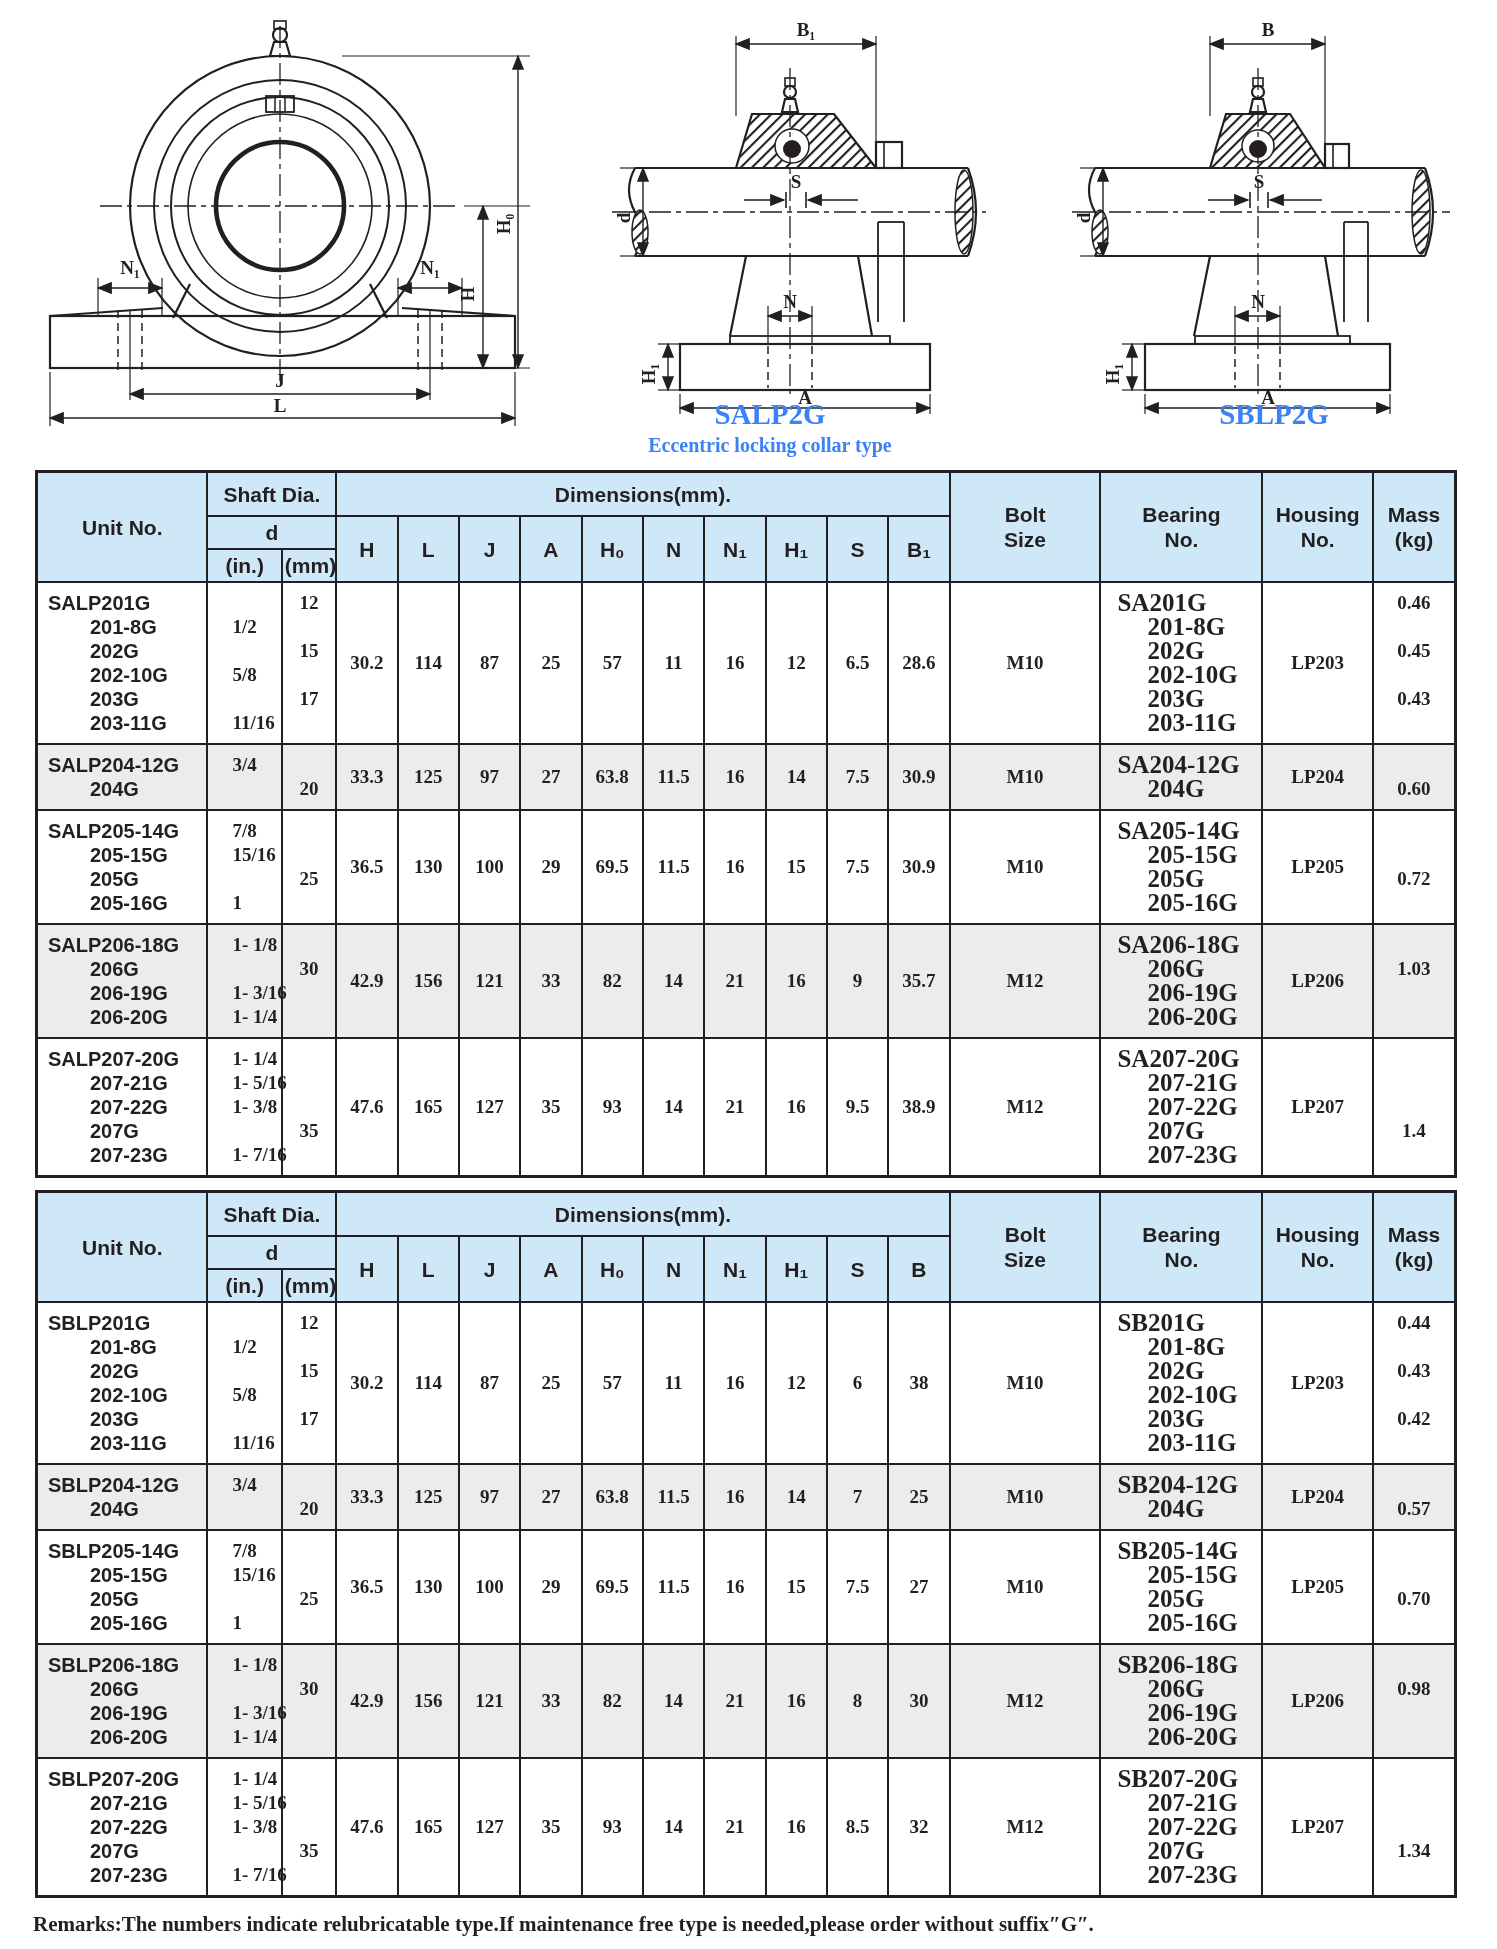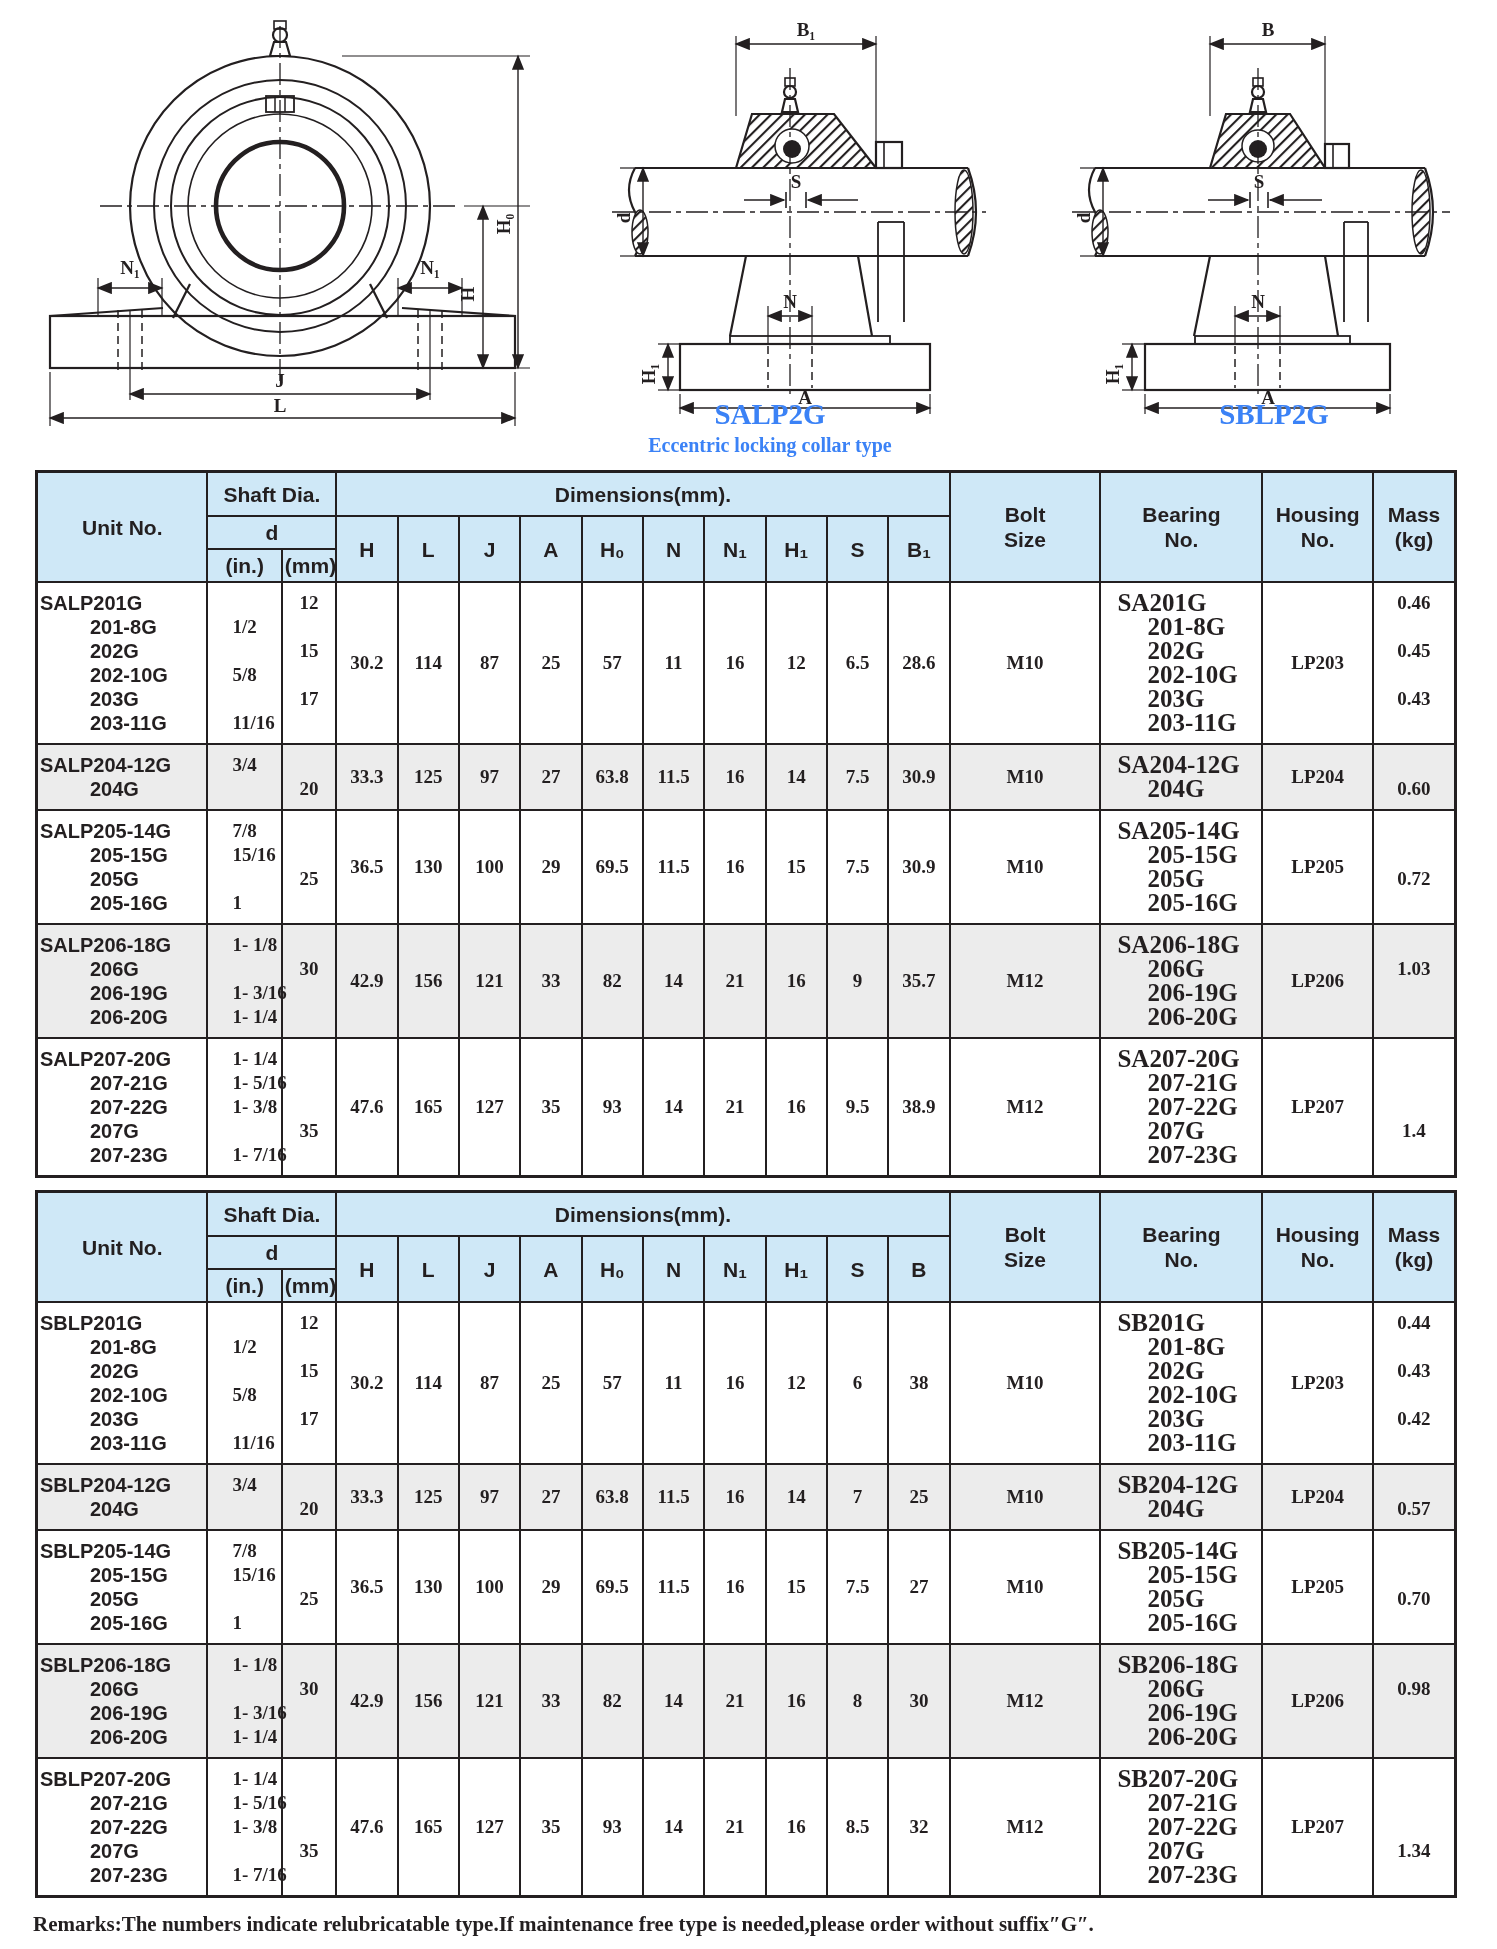--- a/index.html
+++ b/index.html
@@ -25,21 +25,21 @@
   table.spec { border-collapse:collapse; table-layout:fixed; width:1422px;
                margin:0 0 0 35px; border:3px solid #231f20; }
   table.spec + table.spec { margin-top:12px; }
   .spec th, .spec td { border:2px solid #231f20; padding:0; vertical-align:middle; }
   .spec thead th { background:#cfe8f7; font-weight:bold; font-size:21px; padding:3px 2px; white-space:pre-line; line-height:25px; }
   .spec thead tr.r1 th { height:36px; }
   th.h-unit { font-size:23px; }
   th.h-dims { font-size:22px; }
   .lines { padding:8px 0; }
   .line { height:24px; line-height:24px; white-space:pre; font-size:20px; }
-  td.unit .line { font-weight:bold; padding-left:2px; }
+  td.unit .line { font-weight:bold; padding-left:10px; }
   td.unit .line.ind { padding-left:52px; }
   td.incol .line { font-family:"Liberation Serif",serif; font-weight:bold; font-size:19px; padding-left:24px; }
   td.mmcol .line, td.masscol .line { font-family:"Liberation Serif",serif; font-weight:bold; font-size:19px; text-align:center; }
   td.bearing .line { font-family:"Liberation Serif",serif; font-weight:bold; font-size:25px; padding-left:16px; }
   td.bearing .line.ind { padding-left:46px; }
   td.ctr { text-align:center; font-family:"Liberation Serif",serif; font-weight:bold; font-size:19px; }
   tr.alt td { background:#ececec; }
 
   .remarks { margin:14px 0 0 33px; font-family:"Liberation Serif",serif;
              font-weight:600; font-size:21px; }

